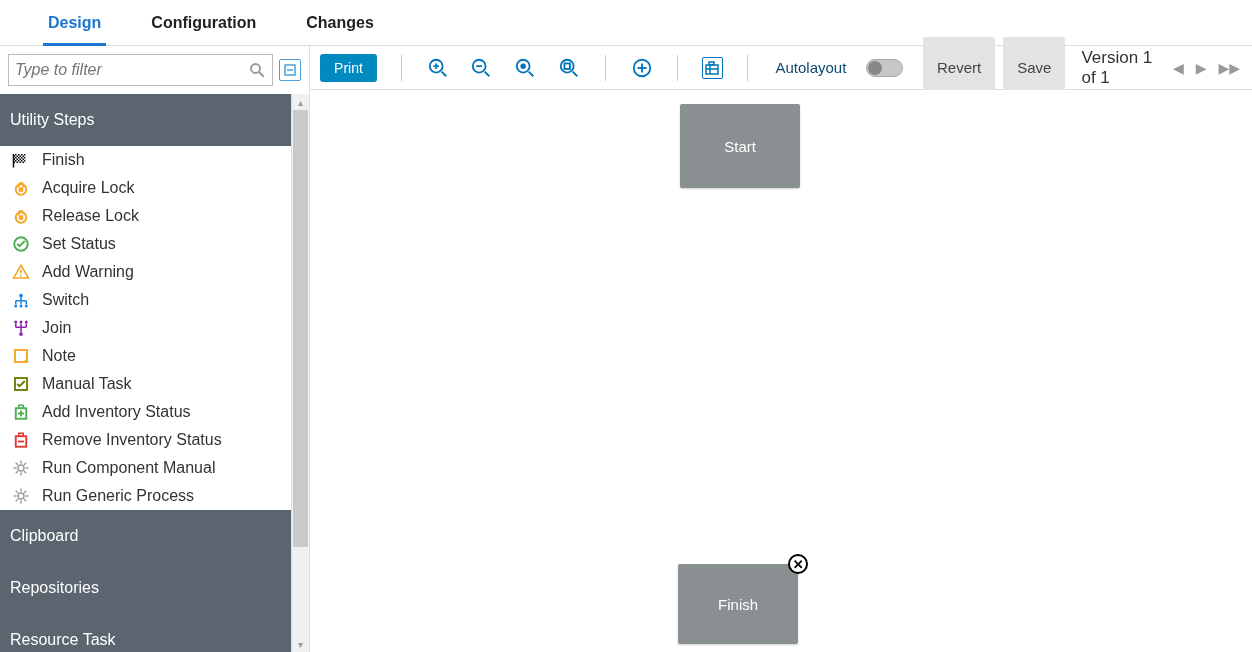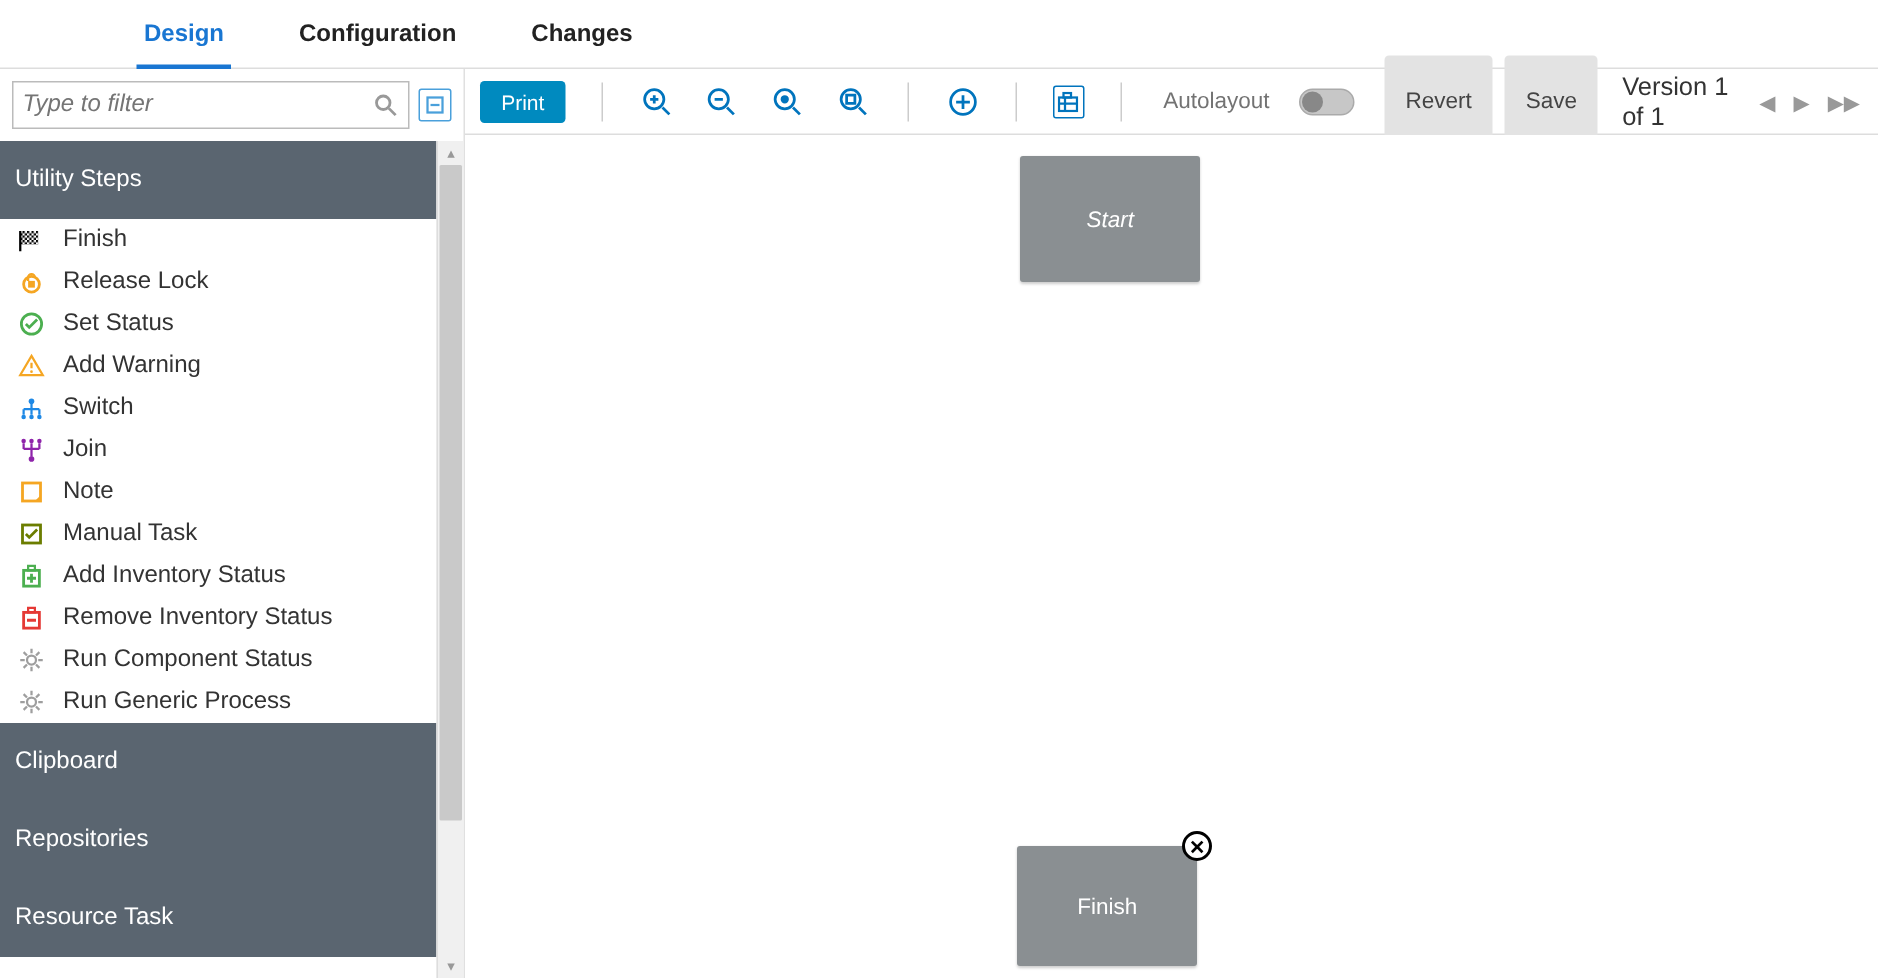--- a/index.html
+++ b/index.html
@@ -12,21 +12,21 @@
     overflow: hidden;
     background: #fff;
   }
 
   
   .tabs {
     display: flex;
     align-items: center;
     height: 46px;
     border-bottom: 1px solid #ddd;
-    padding-left: 96px;
+    padding-left: 48px;
     gap: 50px;
   }
   .tab {
     height: 46px;
     display: flex;
     align-items: center;
     font-size: 16px;
     font-weight: 600;
     color: #222;
     cursor: pointer;
@@ -185,21 +185,21 @@
     display: flex;
     align-items: center;
     justify-content: center;
     cursor: pointer;
     color: #0074bd;
   }
   .tb-icon.boxed {
     border: 1.5px solid #0074bd;
     width:22px;height:22px;border-radius:2px;
   }
-  .autolayout-label { color: #737373; font-size: 15px; margin-left: 4px; }
+  .autolayout-label { color: #0c4a6e; font-size: 15px; margin-left: 4px; }
   .toggle {
     width: 40px;
     height: 18px;
     background: #c7c7c7;
     border-radius: 9px;
     position: relative;
     cursor: pointer;
     border: 1px solid #aaa;
   }
   .toggle-knob {
@@ -235,21 +235,21 @@
     background: #8a8f92;
     color: #fff;
     display: flex;
     align-items: center;
     justify-content: center;
     font-size: 15px;
     border-radius: 2px;
     box-shadow: 0 1px 2px rgba(0,0,0,.2);
     cursor: move;
   }
-  .node.tall{height:84px;font-style:italic;}
+  .node.tall{height:84px;}
   .node.finish{height:80px;}
   .node-close {
     position: absolute;
     top: -10px;
     right: -10px;
     width: 20px;
     height: 20px;
     background: #fff;
     border: 2px solid #000;
     border-radius: 50%;
@@ -309,20 +309,30 @@
                   </defs>
                 </svg>
               </span>
               <span>Finish</span>
             </div>
             <div class="step-item">
               <span class="step-icon">
                 <svg width="18" height="18" viewBox="0 0 24 24">
                   <circle cx="12" cy="14" r="7" fill="none" stroke="#f5a623" stroke-width="2.5"></circle>
                   <rect x="9" y="11" width="6" height="6" fill="#f5a623"></rect>
+                  <path d="M9 11 v-3 a3 3 0 0 1 6 0 v3" fill="none" stroke="#f5a623" stroke-width="2"></path>
+                </svg>
+              </span>
+              <span>Acquire Lock</span>
+            </div>
+            <div class="step-item">
+              <span class="step-icon">
+                <svg width="18" height="18" viewBox="0 0 24 24">
+                  <circle cx="12" cy="14" r="7" fill="none" stroke="#f5a623" stroke-width="2.5"></circle>
+                  <rect x="9" y="11" width="6" height="6" fill="#f5a623"></rect>
                   <path d="M9 11 v-3 a3 3 0 0 1 6 0" fill="none" stroke="#f5a623" stroke-width="2"></path>
                 </svg>
               </span>
               <span>Release Lock</span>
             </div>
             <div class="step-item">
               <span class="step-icon">
                 <svg width="18" height="18" viewBox="0 0 24 24">
                   <circle cx="12" cy="12" r="9" fill="none" stroke="#4caf50" stroke-width="2.5"></circle>
                   <path d="M7 12 l3 3 l7-7" fill="none" stroke="#4caf50" stroke-width="2.5"></path>
@@ -420,21 +430,21 @@
                     <line x1="12" y1="18" x2="12" y2="22"></line>
                     <line x1="2" y1="12" x2="6" y2="12"></line>
                     <line x1="18" y1="12" x2="22" y2="12"></line>
                     <line x1="5" y1="5" x2="8" y2="8"></line>
                     <line x1="16" y1="16" x2="19" y2="19"></line>
                     <line x1="5" y1="19" x2="8" y2="16"></line>
                     <line x1="16" y1="8" x2="19" y2="5"></line>
                   </g>
                 </svg>
               </span>
-              <span>Run Component Status</span>
+              <span>Run Component Manual</span>
             </div>
             <div class="step-item">
               <span class="step-icon">
                 <svg width="18" height="18" viewBox="0 0 24 24">
                   <circle cx="12" cy="12" r="4" fill="none" stroke="#9e9e9e" stroke-width="2"></circle>
                   <g stroke="#9e9e9e" stroke-width="2">
                     <line x1="12" y1="2" x2="12" y2="6"></line>
                     <line x1="12" y1="18" x2="12" y2="22"></line>
                     <line x1="2" y1="12" x2="6" y2="12"></line>
                     <line x1="18" y1="12" x2="22" y2="12"></line>

